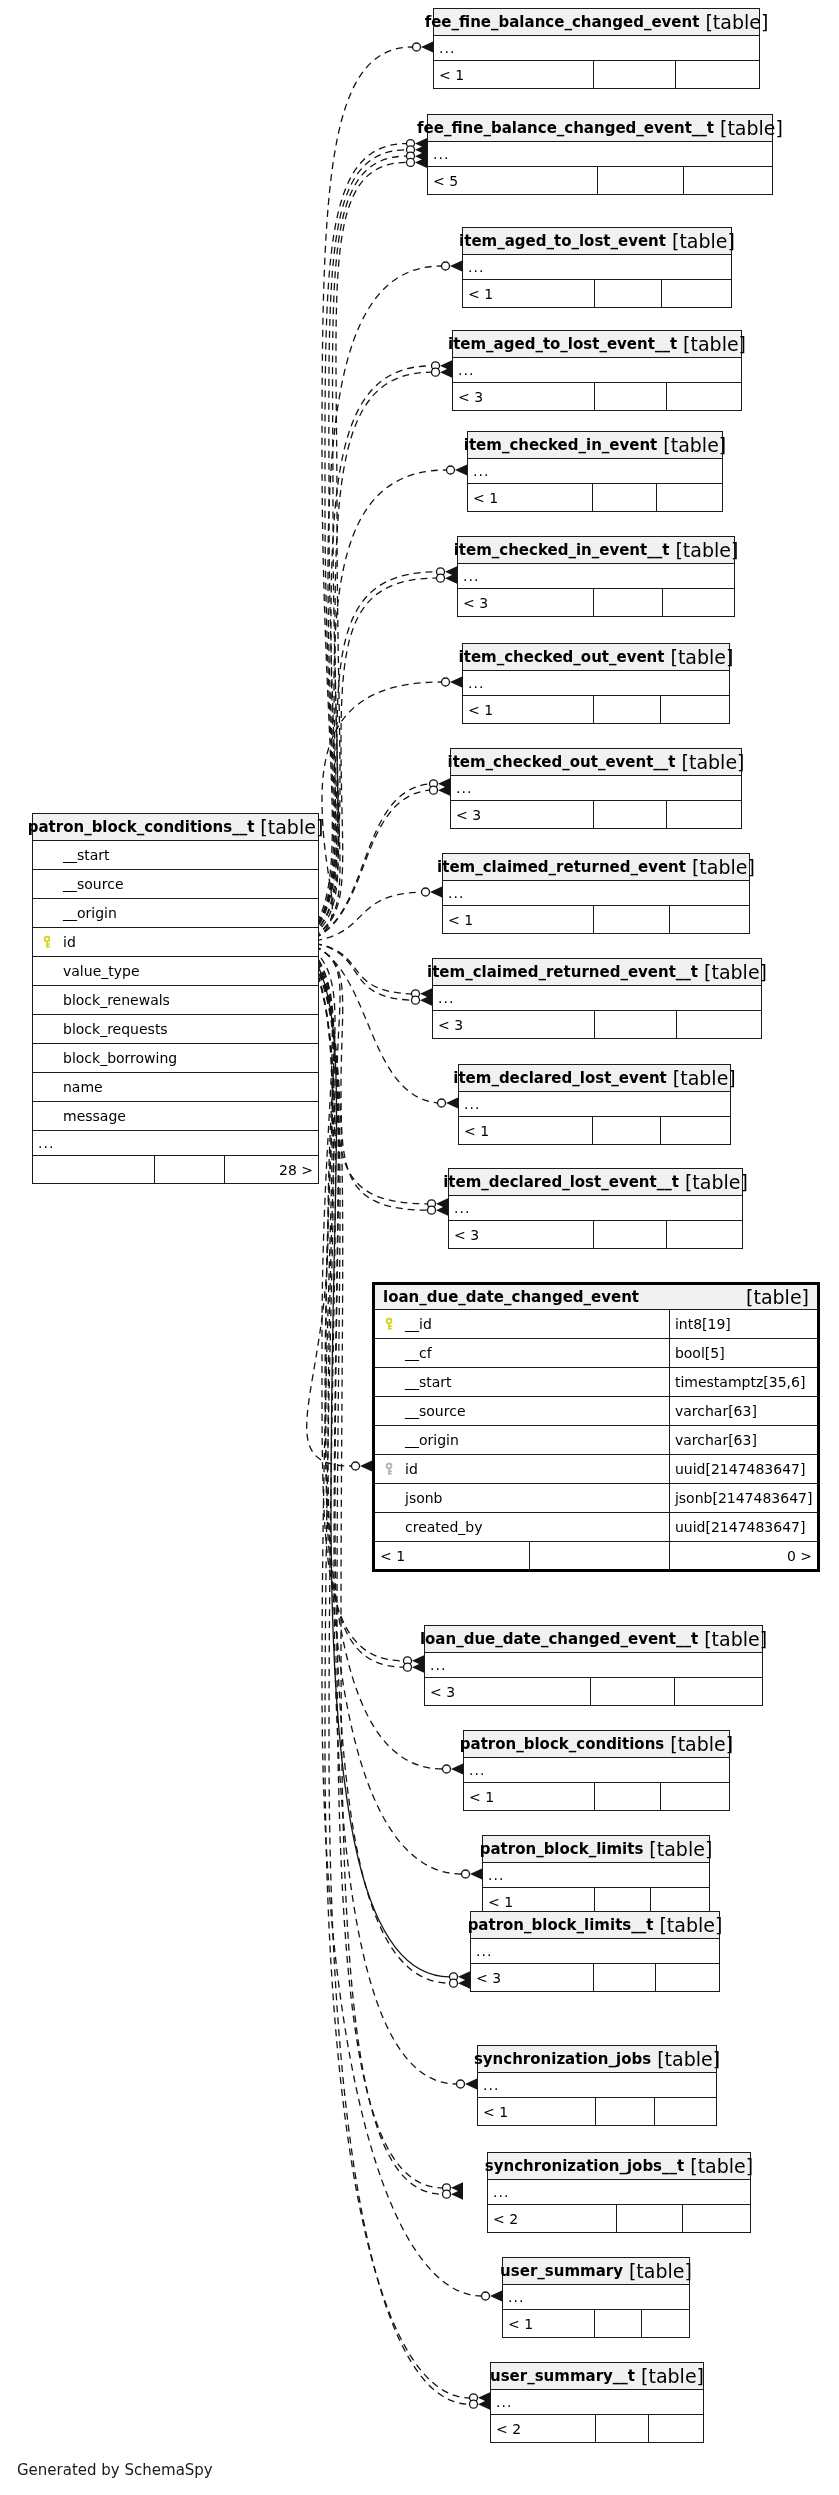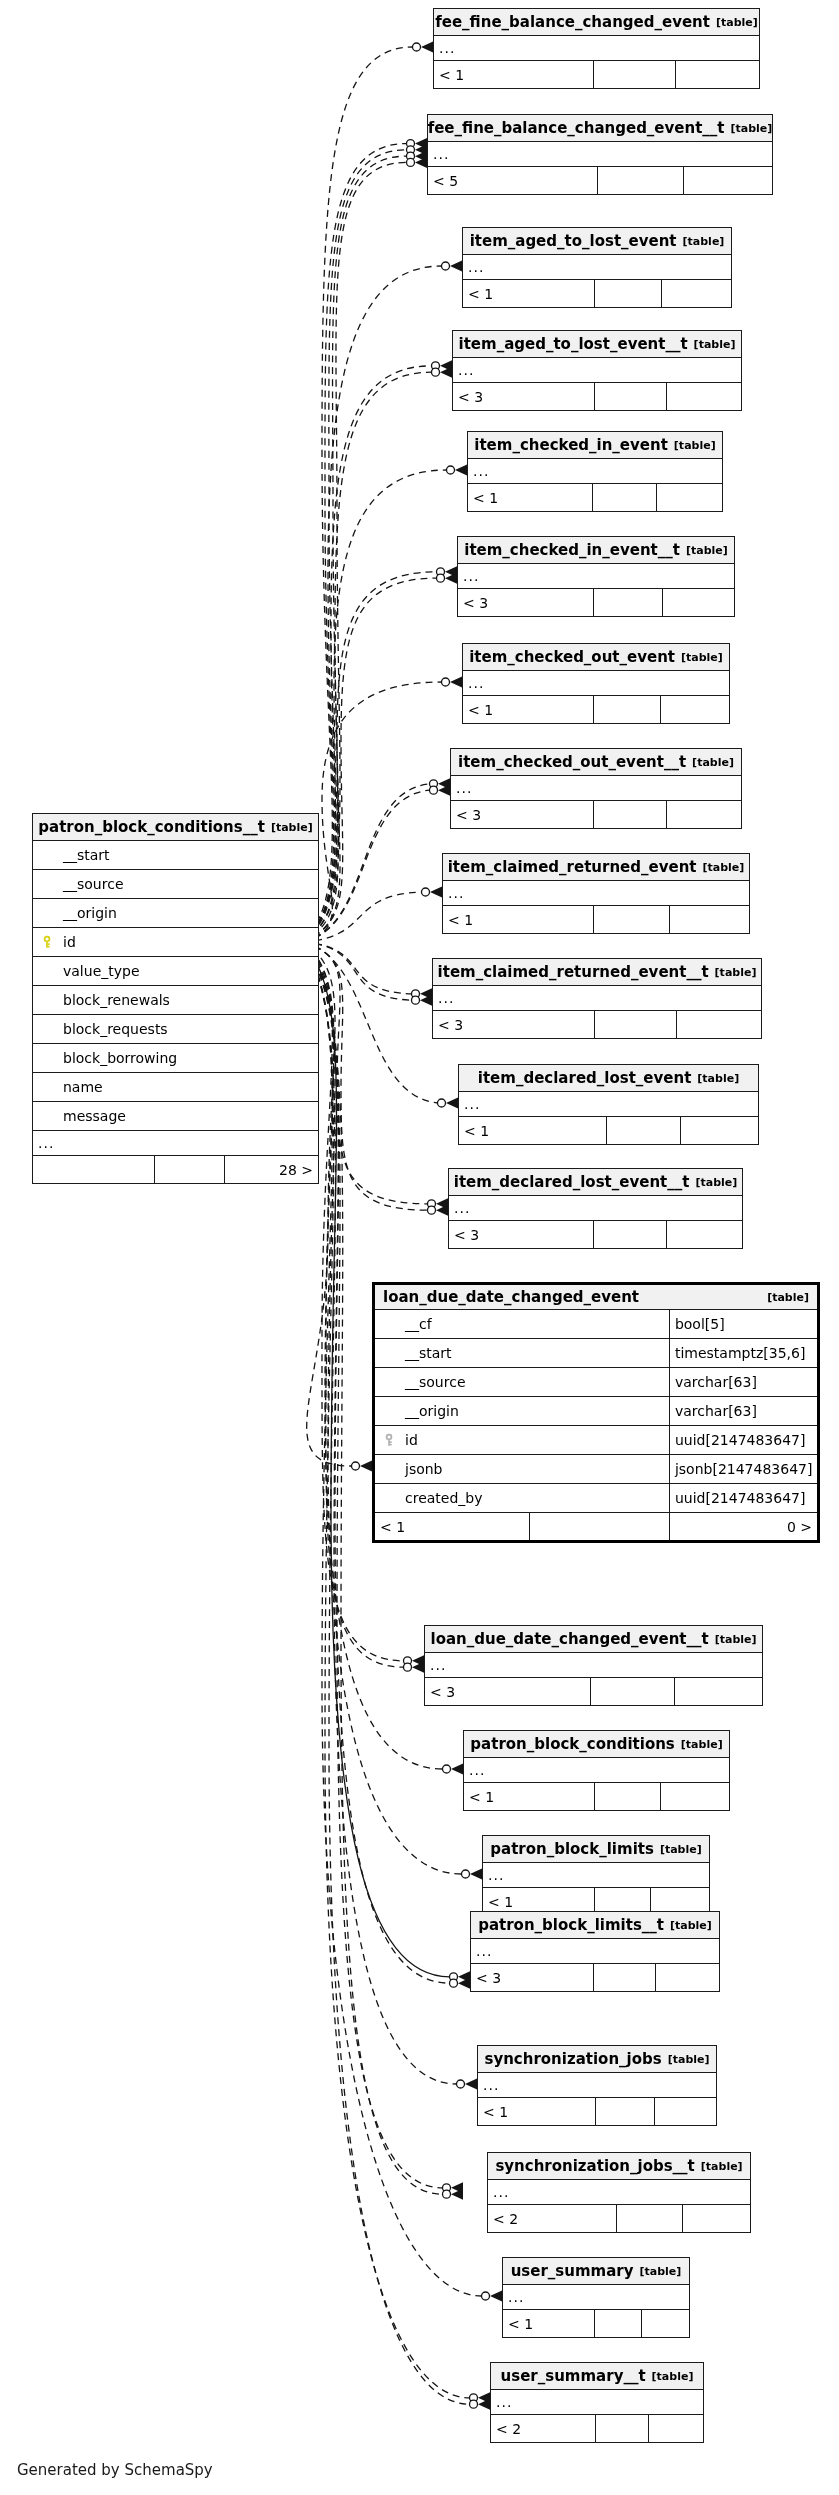--- a/index.html
+++ b/index.html
@@ -5,21 +5,21 @@
   html,body{margin:0;padding:0;background:#ffffff;}
   body{font-family:"DejaVu Sans","Liberation Sans",sans-serif;color:#000;}
   .canvas{position:relative;width:839px;height:2495px;background:#fff;overflow:hidden;}
   #edges{position:absolute;left:0;top:0;z-index:1;}
   #nodes{position:absolute;left:0;top:0;width:100%;height:100%;z-index:2;pointer-events:none;}
   .tbl{position:absolute;background:#fff;border:1px solid #1b1b1b;font-size:14px;box-sizing:border-box;pointer-events:auto;}
   .tbl.expanded{border:3px solid #000;}
   .tbl-h{background:#f1f1f1;border-bottom:1px solid #1b1b1b;display:flex;align-items:center;justify-content:center;gap:6px;height:27px;padding:0 8px;white-space:nowrap;box-sizing:border-box;}
   .tbl.expanded .tbl-h{justify-content:space-between;height:25px;}
   .tbl-h .nm{font-weight:bold;font-size:15px;letter-spacing:0;}
-  .tbl-h .tag{font-size:11px;font-weight:bold;}
+  .tbl-h .tag{font-size:19px;font-weight:normal;}
   .row{position:relative;display:flex;align-items:stretch;height:29px;border-bottom:1px solid #1b1b1b;box-sizing:border-box;}
   .row:last-of-type{border-bottom:1px solid #1b1b1b;}
   .cell-name{position:relative;display:flex;align-items:center;padding-left:30px;box-sizing:border-box;flex:1;}
   .tbl.expanded .cell-name{flex:0 0 66.5%;}
   .cell-type{flex:1;border-left:1px solid #1b1b1b;display:flex;align-items:center;padding-left:5px;box-sizing:border-box;white-space:nowrap;}
   .keyic{position:absolute;left:8px;top:50%;transform:translateY(-50%);width:12px;height:13px;line-height:0;}
   .ell{height:25px;display:flex;align-items:center;padding-left:5px;border-bottom:1px solid #1b1b1b;box-sizing:border-box;letter-spacing:1px;}
   .ftr{display:flex;height:27px;box-sizing:border-box;}
   .ftr .fc{box-sizing:border-box;display:flex;align-items:center;padding:0 5px;overflow:hidden;white-space:nowrap;}
   .ftr .fc + .fc{border-left:1px solid #1b1b1b;}
@@ -198,20 +198,30 @@
           <span class="fc right" style="width: 33%;">28 &gt;</span>
         </div>
       </div>
       <div class="tbl expanded" style="left: 372px; top: 1282px; width: 448px;">
         <div class="tbl-h">
           <span class="nm">loan_due_date_changed_event</span>
           <span class="tag">[table]</span>
         </div>
         <div class="row">
           <span class="cell-name">
+            <span class="keyic"><svg width="12" height="13" viewBox="0 0 12 13">
+                <circle cx="6" cy="3.4" r="2.4" fill="none" stroke="#d9d217" stroke-width="1.8"></circle>
+                <path d="M6 5.8 L6 12.2 M6 8.7 L8.7 8.7 M6 11.2 L8.7 11.2" stroke="#d9d217" stroke-width="1.7" fill="none"></path>
+              </svg></span>
+            <span>__id</span>
+          </span>
+          <span class="cell-type">int8[19]</span>
+        </div>
+        <div class="row">
+          <span class="cell-name">
             <span>__cf</span>
           </span>
           <span class="cell-type">bool[5]</span>
         </div>
         <div class="row">
           <span class="cell-name">
             <span>__start</span>
           </span>
           <span class="cell-type">timestamptz[35,6]</span>
         </div>
@@ -368,21 +378,21 @@
           <span class="nm">item_claimed_returned_event__t</span>
           <span class="tag">[table]</span>
         </div>
         <div class="ell">...</div>
         <div class="ftr">
           <span class="fc" style="width: 49%;">&lt; 3</span>
           <span class="fc" style="width: 25%;"></span>
           <span class="fc right" style="width: 26%;"></span>
         </div>
       </div>
-      <div class="tbl" style="left: 458px; top: 1064px; width: 301px;">
+      <div class="tbl" style="left: 458px; top: 1064px; width: 273px;">
         <div class="tbl-h">
           <span class="nm">item_declared_lost_event</span>
           <span class="tag">[table]</span>
         </div>
         <div class="ell">...</div>
         <div class="ftr">
           <span class="fc" style="width: 49%;">&lt; 1</span>
           <span class="fc" style="width: 25%;"></span>
           <span class="fc right" style="width: 26%;"></span>
         </div>

